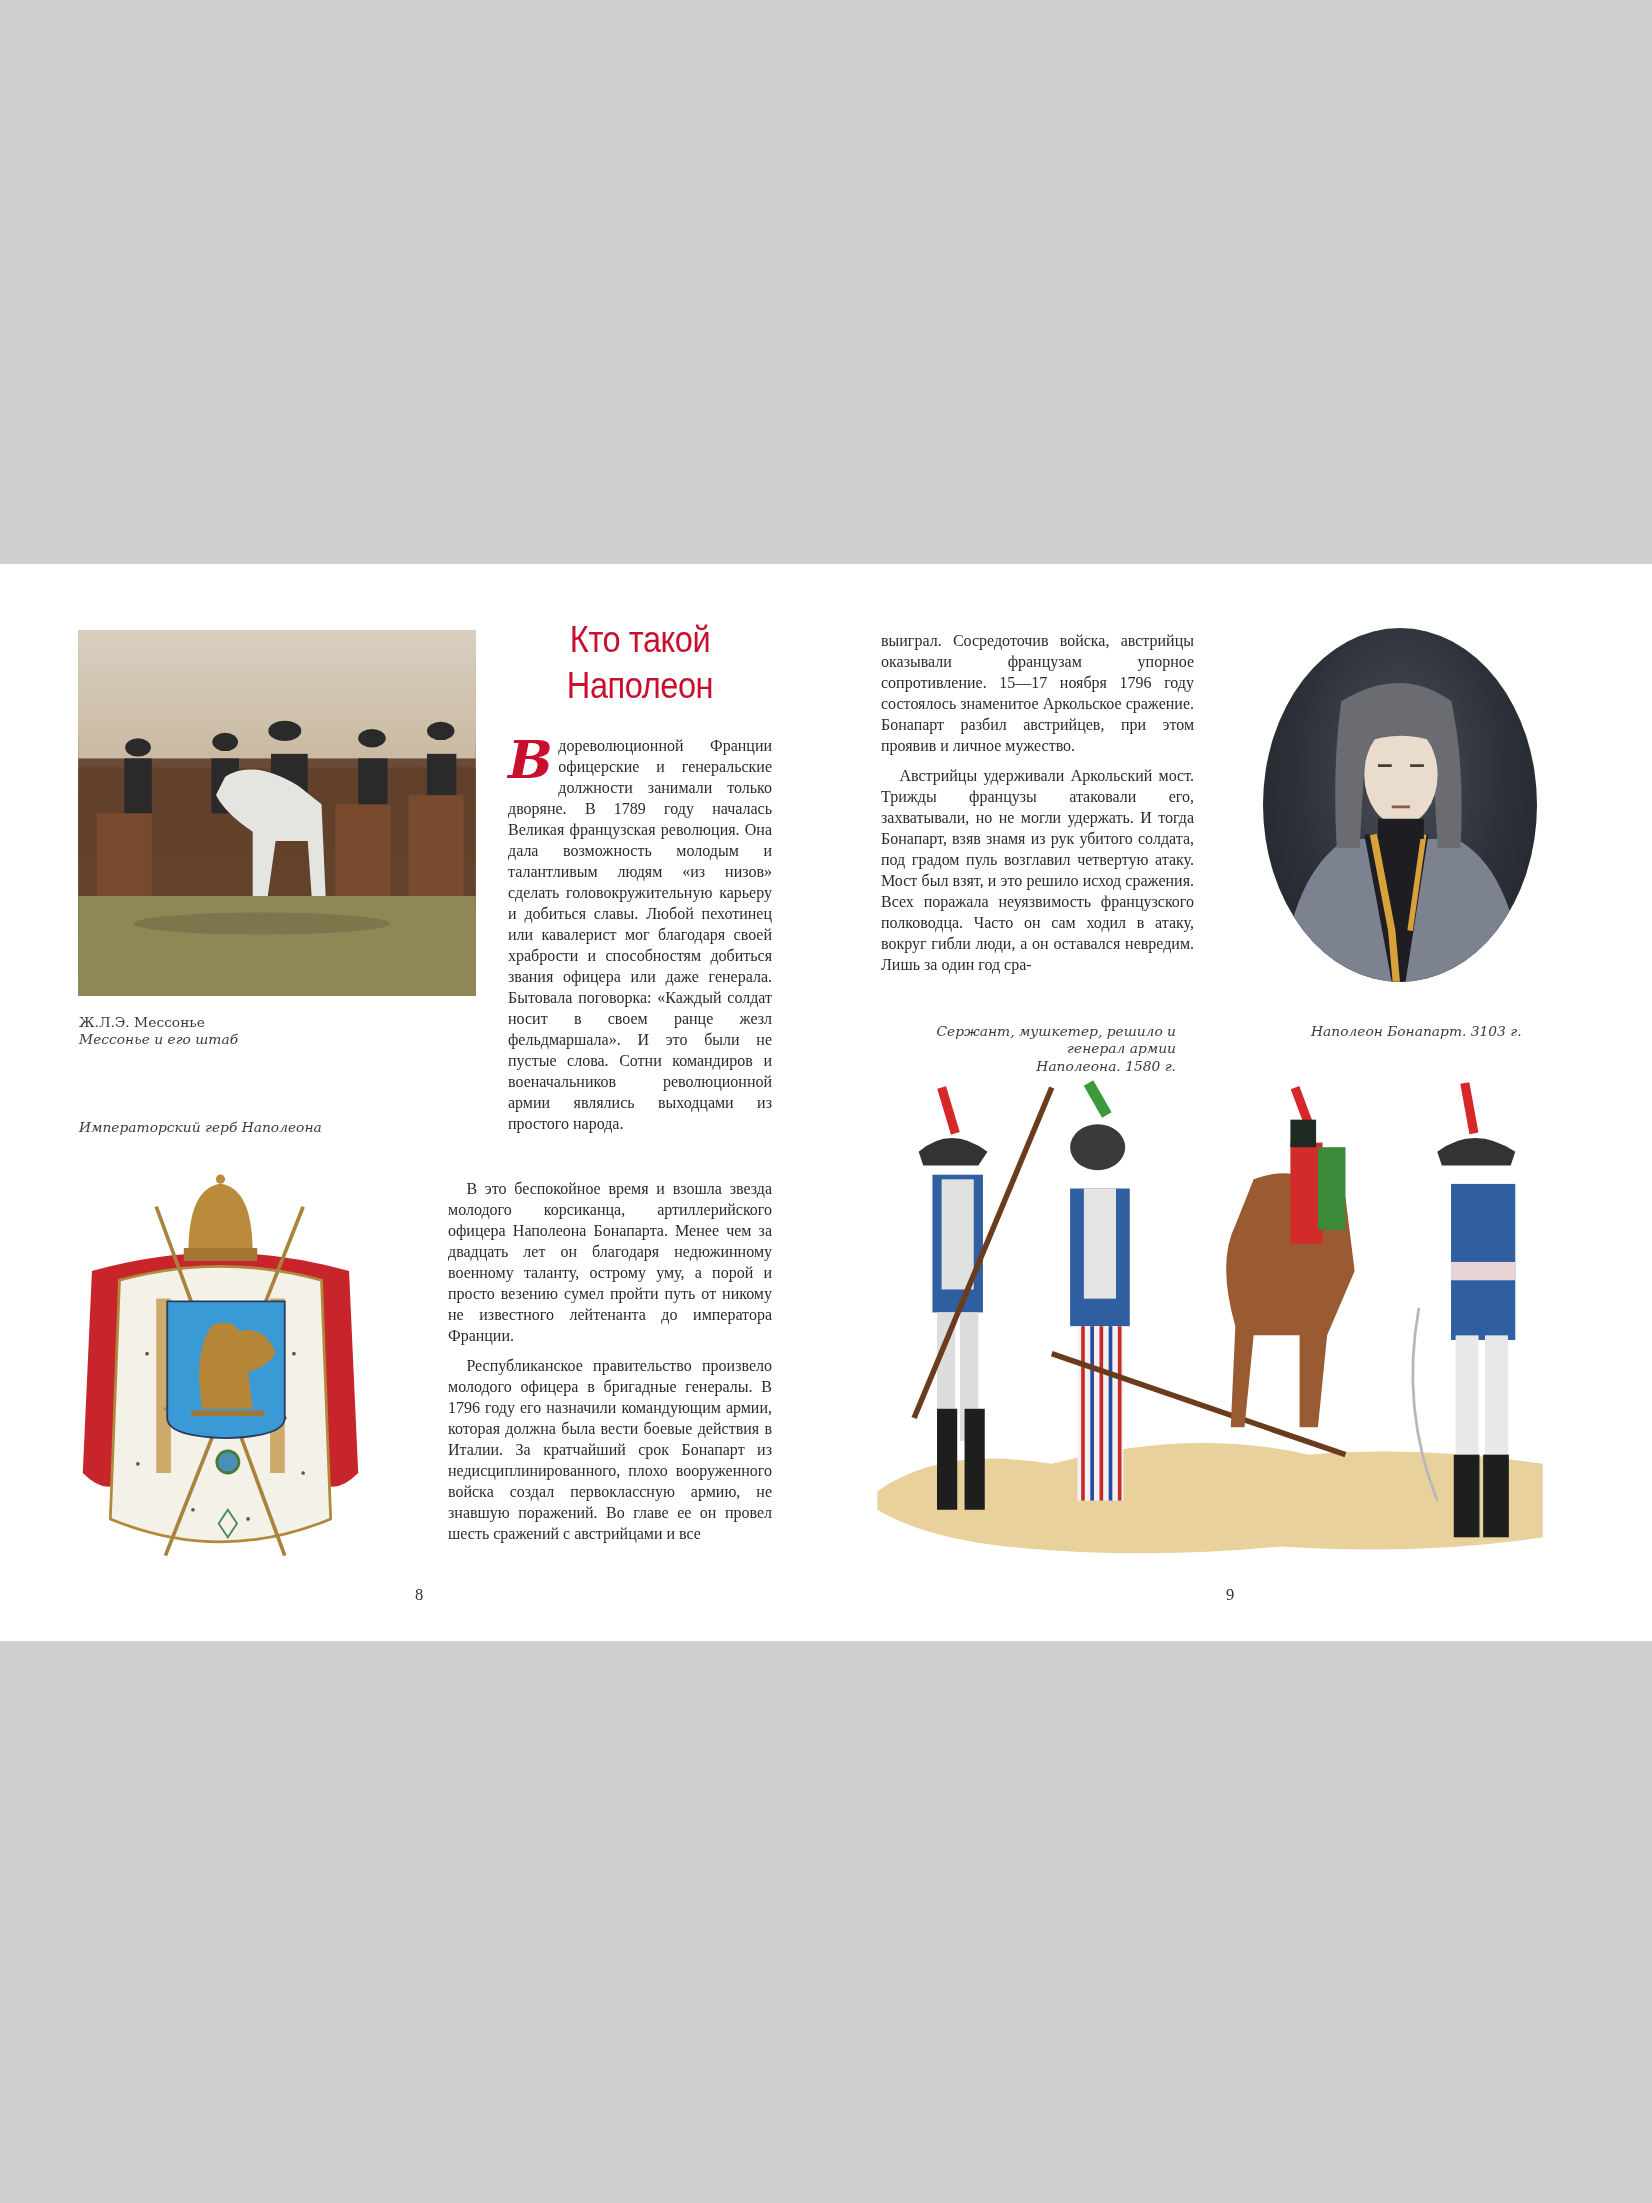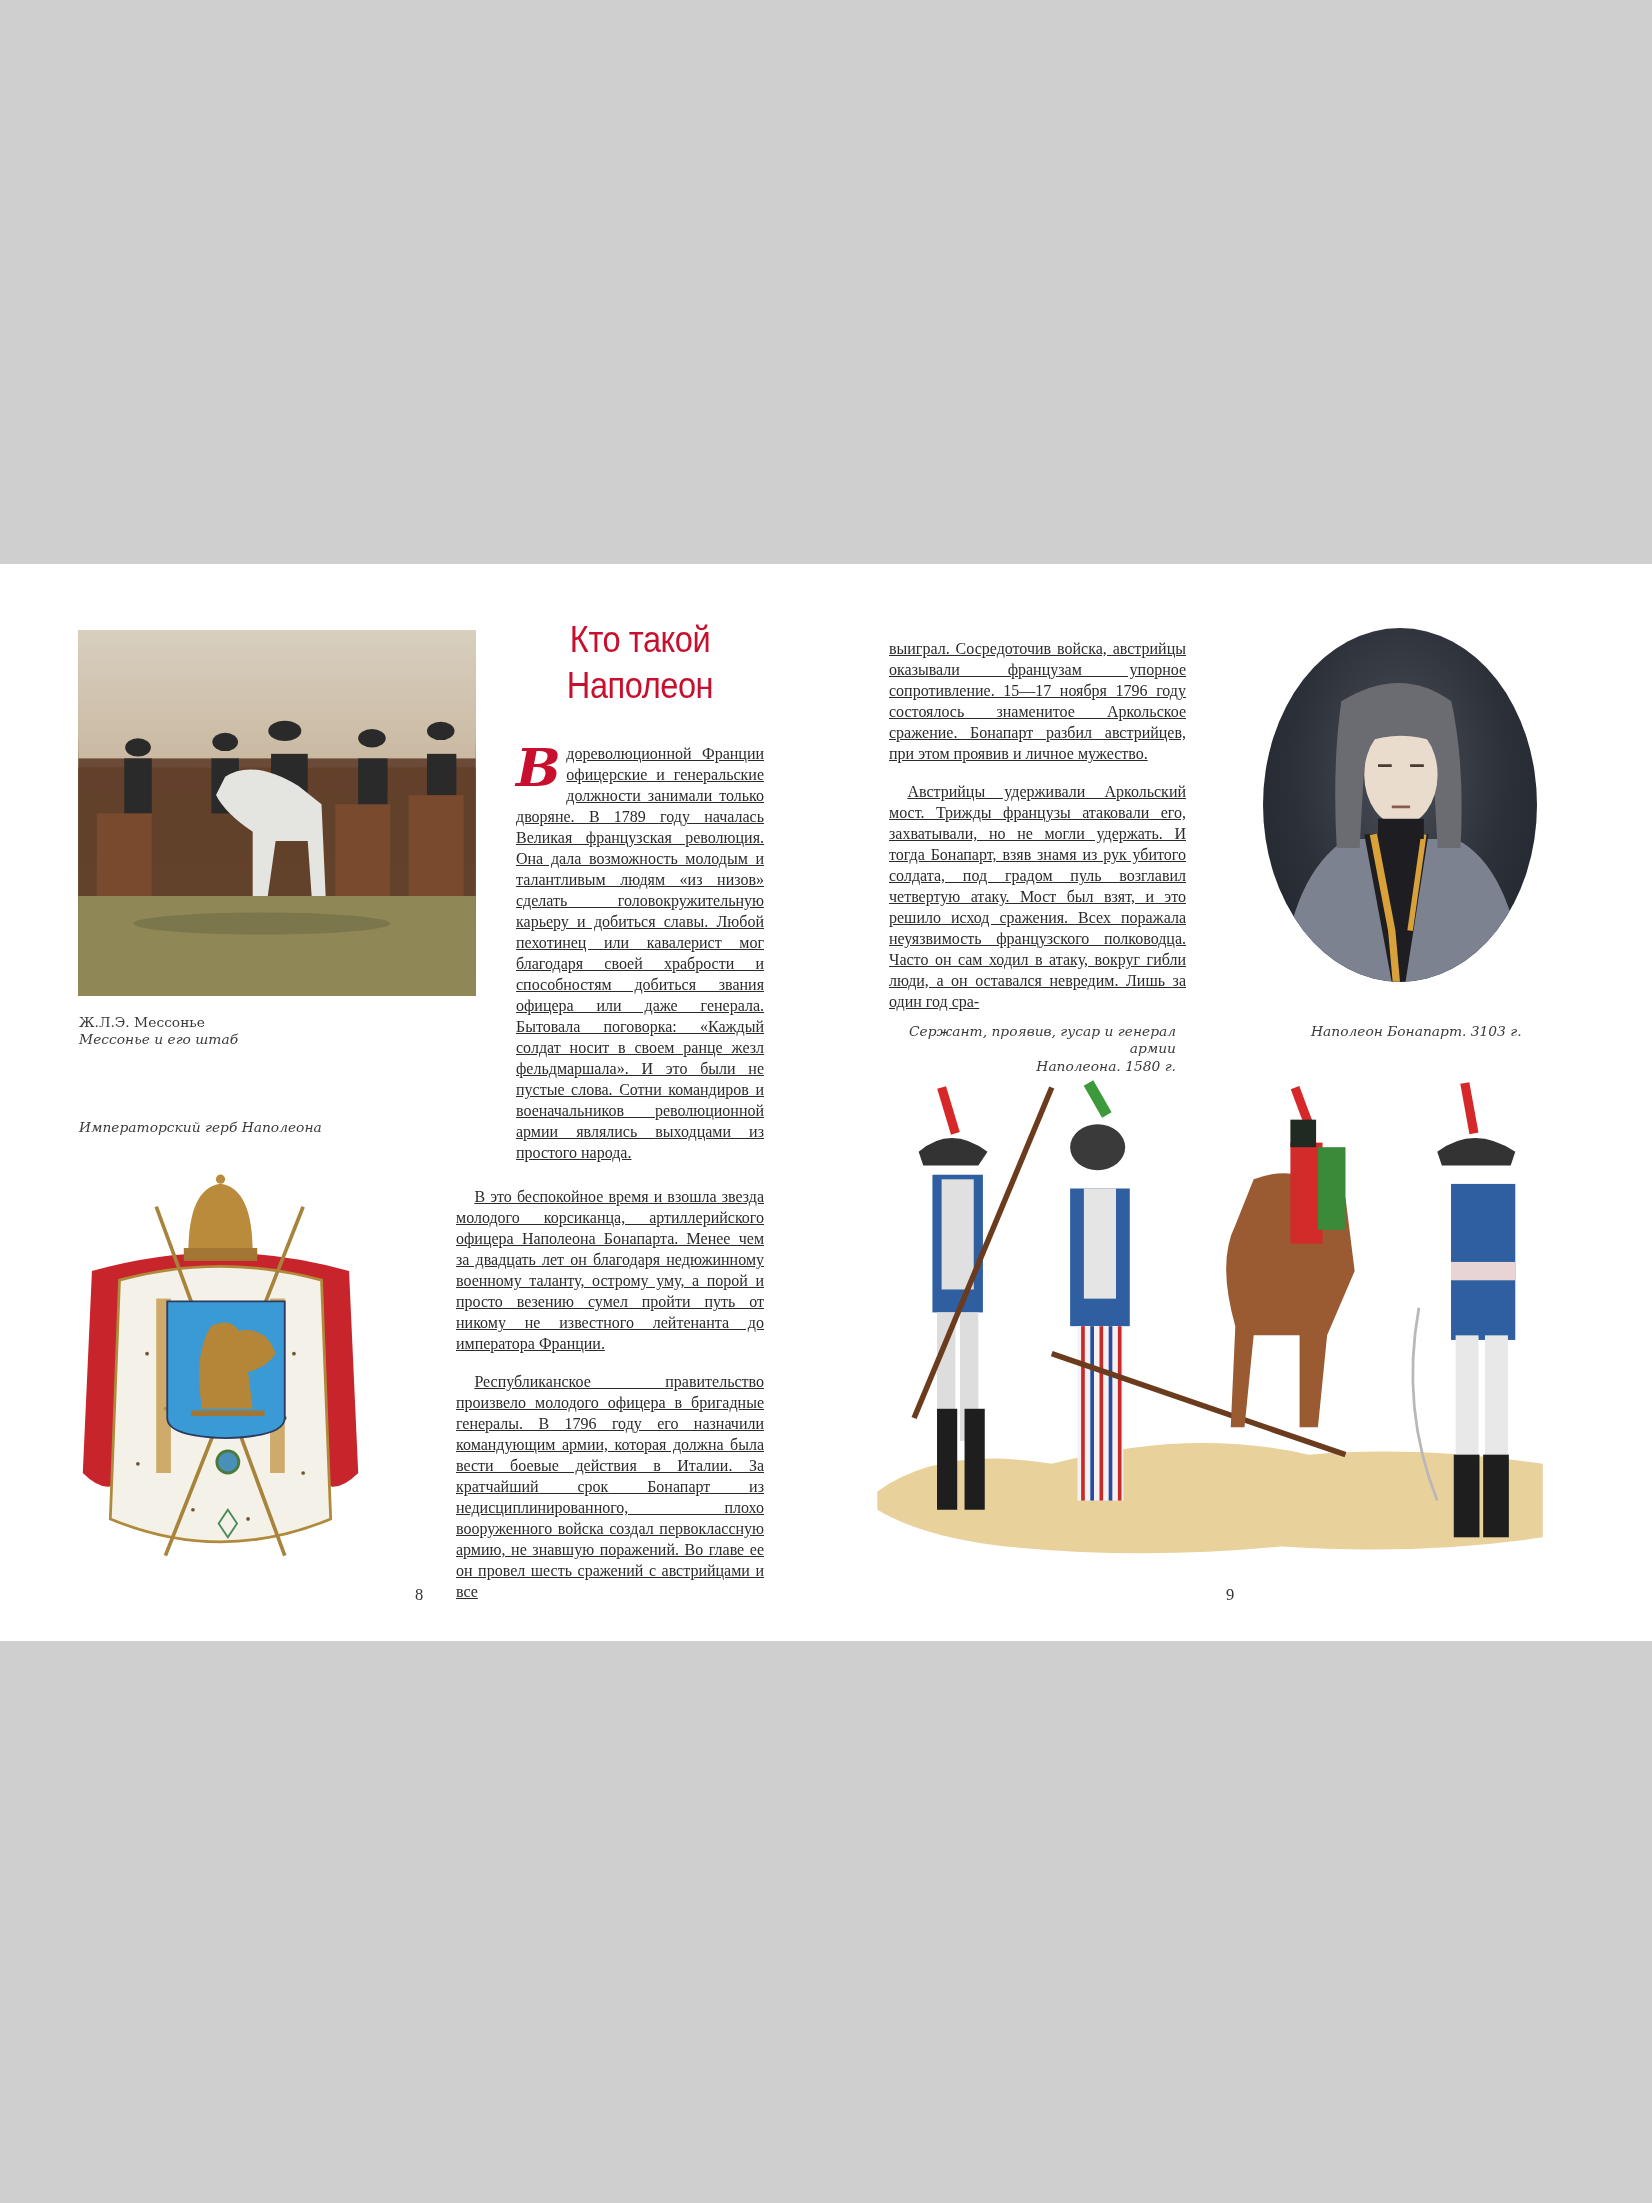--- a/index.html
+++ b/index.html
@@ -44,21 +44,21 @@
     line-height: 46px;
     letter-spacing: -0.5px;
     transform: scaleX(0.88);
   }
   .body-text {
     font-size: 16px;
     line-height: 21px;
     text-align: justify;
     color: #2b2b2b;
   }
-  .body-text p { margin: 17px; text-indent: 0; text-decoration: underline; }
+  .body-text p { margin: 9px; text-indent: 0; }
   .body-text p.indent { text-indent: 18.4px; }
   .dropcap {
     float: left;
     font-family: "DejaVu Serif", serif;
     font-style: italic;
     font-weight: bold;
     color: #c8102e;
     font-size: 53px;
     line-height: 44px;
     margin: 1.8px 5.5px 0 0;
@@ -212,21 +212,21 @@
       <path d="M110 110 Q150 90 190 110 L190 125 Q150 110 110 125 Z" fill="#6a6c72"></path>
       <path d="M125 150 L140 150 M160 150 L175 150" stroke="#4a3a30" stroke-width="3"></path>
       <path d="M140 195 L160 195" stroke="#8a5a50" stroke-width="3"></path>
       <rect x="125" y="208" width="50" height="22" fill="#1e1e22"></rect>
     </svg>
   </div>
 
   <div class="abs caption" style="left:1311px; top:459px; width:220px;">Наполеон Бонапарт. 3103 г.</div>
 
   <div class="abs caption" style="left:882px; top:459px; width:294px; text-align:right;">
-    <div>Сержант, проявив, гусар и генерал армии</div>
+    <div>Сержант, мушкетер, решило и генерал армии</div>
     <div>Наполеона. 1580 г.</div>
   </div>
 
   <div class="abs soldiers">
     <svg width="675" height="514" viewBox="0 0 735 560">
 
       <path d="M10 470 Q80 420 200 440 Q350 400 480 430 Q600 420 735 440 L735 520 Q600 540 450 530 Q300 545 150 530 Q60 520 10 490 Z" fill="#e4c98a" opacity="0.85"></path>
 
       <path d="M80 30 L95 80" stroke="#d62828" stroke-width="10"></path>
       <path d="M55 100 Q90 70 130 100 L120 115 L60 115 Z" fill="#333"></path>

